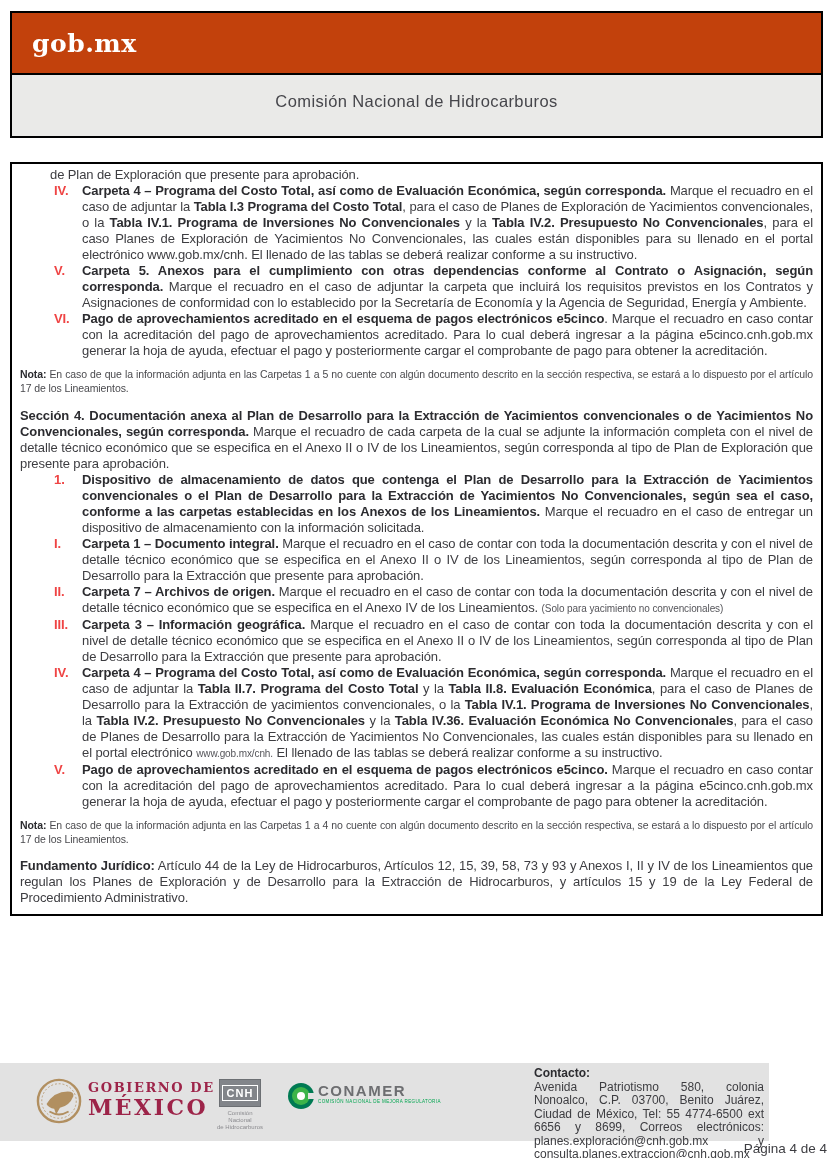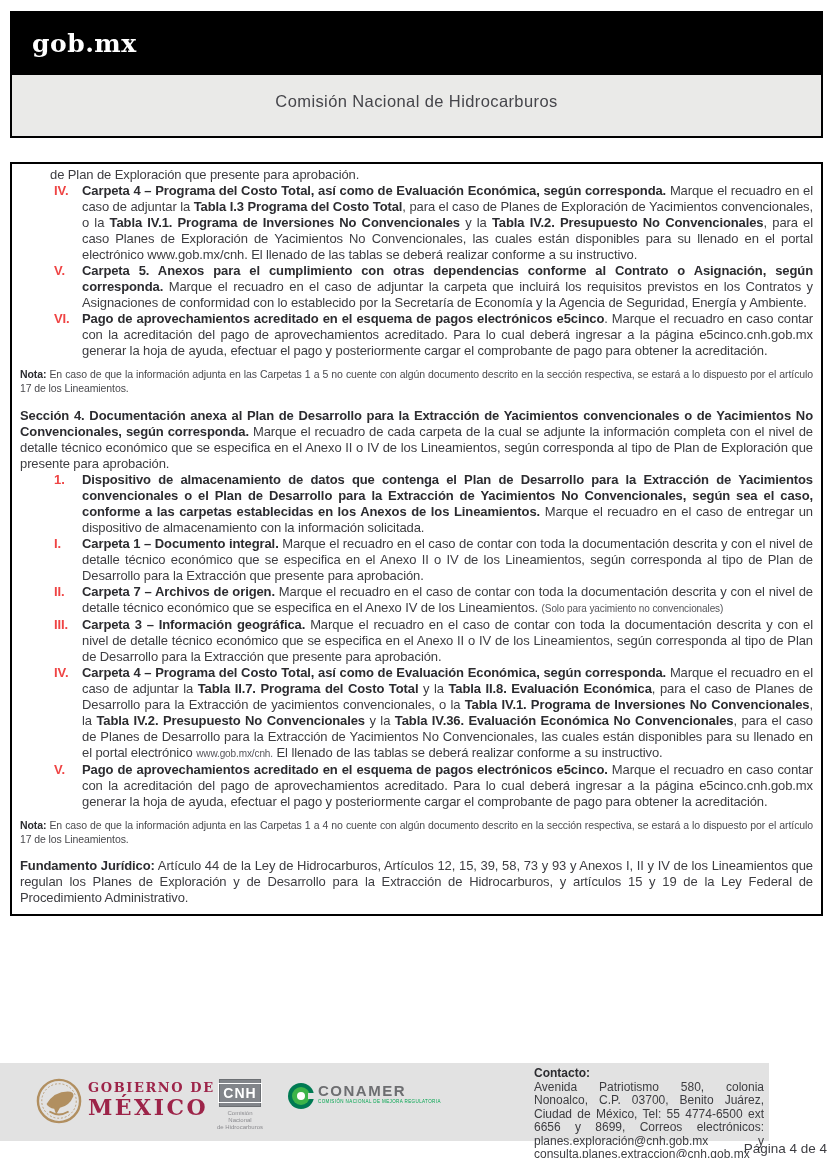--- a/index.html
+++ b/index.html
@@ -3,21 +3,21 @@
 <meta charset="utf-8">
 <style>
   html,body{margin:0;padding:0;}
   body{
     width:833px;height:1158px;background:#ffffff;position:relative;overflow:hidden;
     font-family:"Liberation Sans","DejaVu Sans",sans-serif;
     -webkit-font-smoothing:antialiased;
   }
   
   .hdr-block{position:absolute;left:10px;top:11px;width:813px;box-sizing:border-box;border:2px solid #000;}
-  .gob-bar{height:60px;background:#000000;display:flex;align-items:center;padding-left:20px;}
+  .gob-bar{height:60px;background:#c2410c;display:flex;align-items:center;padding-left:20px;}
   .gob-logo{color:#fff;font-family:"DejaVu Serif","Liberation Serif",serif;font-weight:bold;font-size:25px;letter-spacing:.5px;}
   .agency-band{height:63px;background:#eaeae8;border-top:2px solid #000;display:flex;justify-content:center;box-sizing:border-box;padding-top:17px;}
   .agency-title{font-size:16.5px;color:#46464b;letter-spacing:.4px;}
   
   .doc-box{
     position:absolute;left:10px;top:162px;width:813px;min-height:700px;box-sizing:border-box;
     border:2px solid #000;padding:3px 8px 8px 0;
     font-size:13px;line-height:16px;color:#3d3d41;letter-spacing:-0.1px;
   }
   .b{font-weight:bold;color:#2c2c30;}
@@ -32,21 +32,21 @@
   .fundamento{margin:12px 0 0 8px;text-align:justify;}
   p{margin:0;}
   
   .footer-bar{position:absolute;left:0;top:1063px;width:769px;height:78px;background:#e2e2e2;}
   .seal{position:absolute;left:36px;top:15px;width:46px;height:46px;}
   .gob-mx-text{position:absolute;left:88px;top:18px;color:#9d2449;font-family:"DejaVu Serif","Liberation Serif",serif;font-weight:bold;line-height:1;}
   .gob-mx-text .l1{font-size:13px;letter-spacing:1.6px;}
   .gob-mx-text .l2{font-size:22px;letter-spacing:2.5px;margin-top:2px;}
   .cnh{position:absolute;left:216px;top:16px;width:48px;text-align:center;}
   .cnh-box{width:40px;height:26px;margin:0 auto;background:#82858a;border:1px solid #6c6f73;display:flex;align-items:center;justify-content:center;}
-  .cnh-box span{border:1px solid #fff;padding:1px 4px;color:#fff;font-size:14px;font-weight:bold;letter-spacing:1px;}
+  .cnh-box span{border:1px solid #fff;padding:1px 4px;color:#fff;font-size:11px;font-weight:bold;letter-spacing:1px;}
   .cnh-caption{margin-top:3px;font-size:6px;line-height:7px;color:#8b8b8f;}
   .conamer{position:absolute;left:288px;top:20px;display:flex;align-items:flex-start;}
   .conamer-mark{width:26px;height:26px;border-radius:50%;background:#007a53;position:relative;flex:0 0 26px;}
   .conamer-mark::before{content:"";position:absolute;left:4px;top:4px;width:18px;height:18px;border-radius:50%;background:#3cb44a;}
   .conamer-mark::after{content:"";position:absolute;left:9px;top:9px;width:8px;height:8px;border-radius:50%;background:#ffffff;}
   .conamer-mark .notch{position:absolute;right:-2px;top:10px;width:8px;height:6px;background:#e2e2e2;}
   .conamer-text{margin-left:4px;}
   .conamer-name{font-size:15px;letter-spacing:1.5px;color:#6d6e71;font-weight:bold;line-height:15px;}
   .conamer-caption{font-size:4.5px;letter-spacing:.4px;color:#00a54f;margin-top:1px;}
   .contact{position:absolute;right:5px;top:4px;width:230px;font-size:12px;line-height:13.5px;color:#3d3d41;text-align:justify;}

